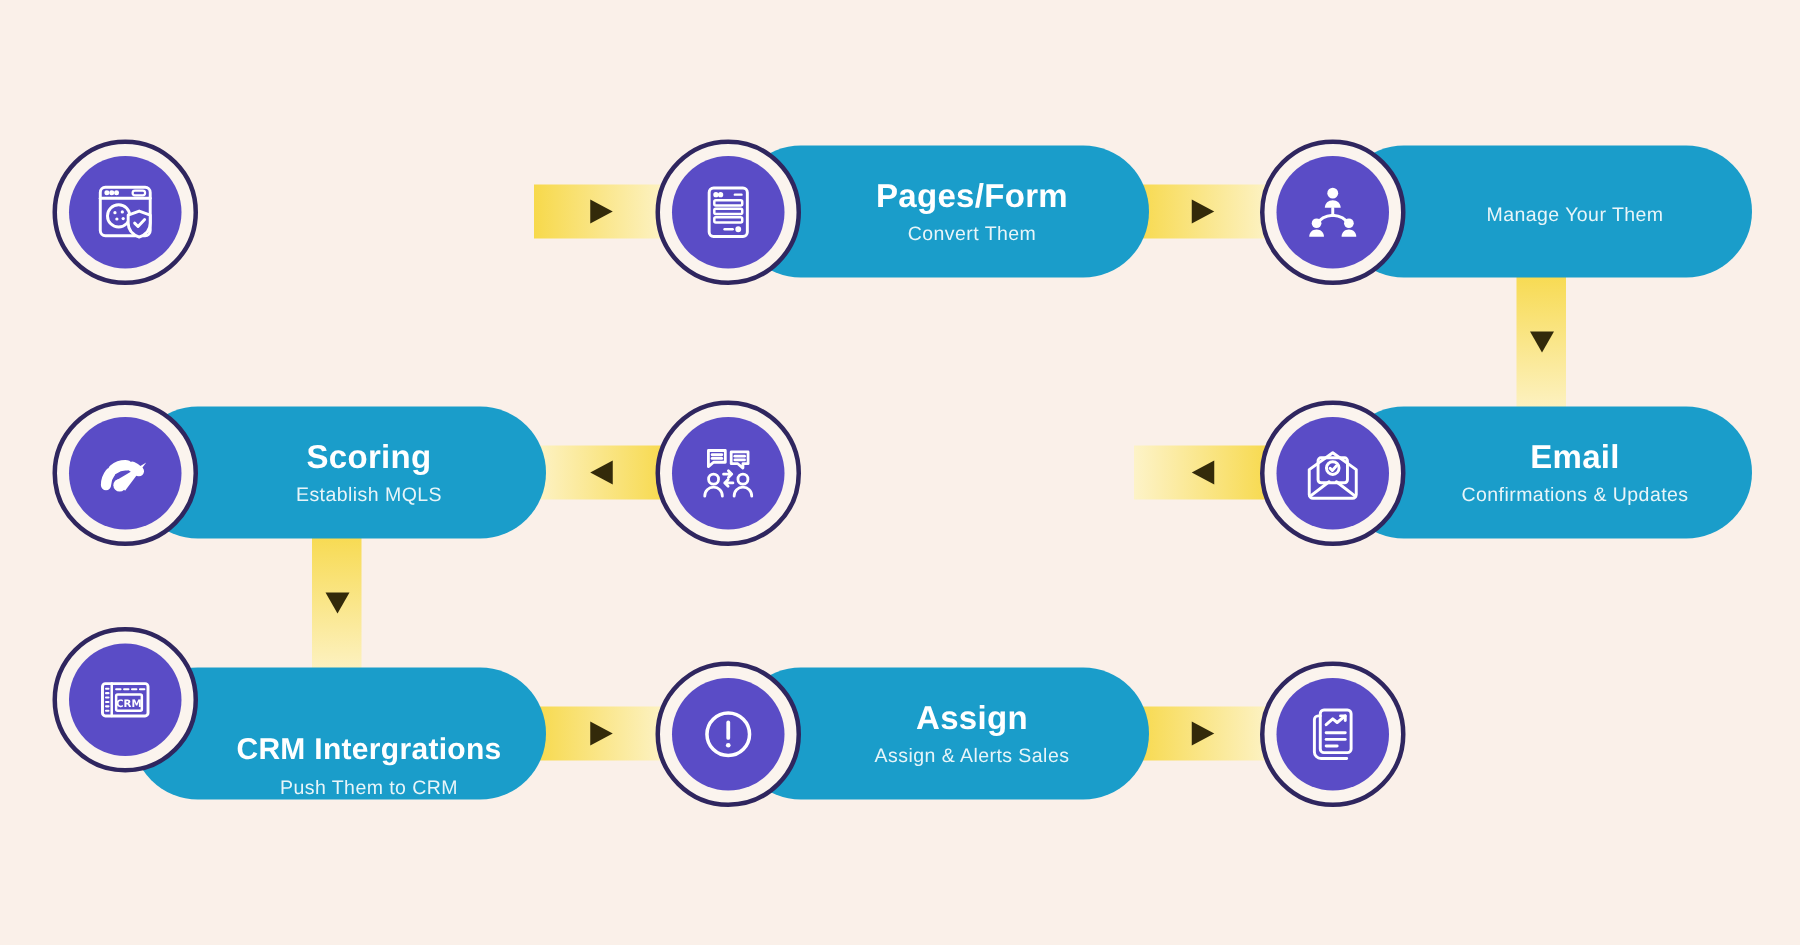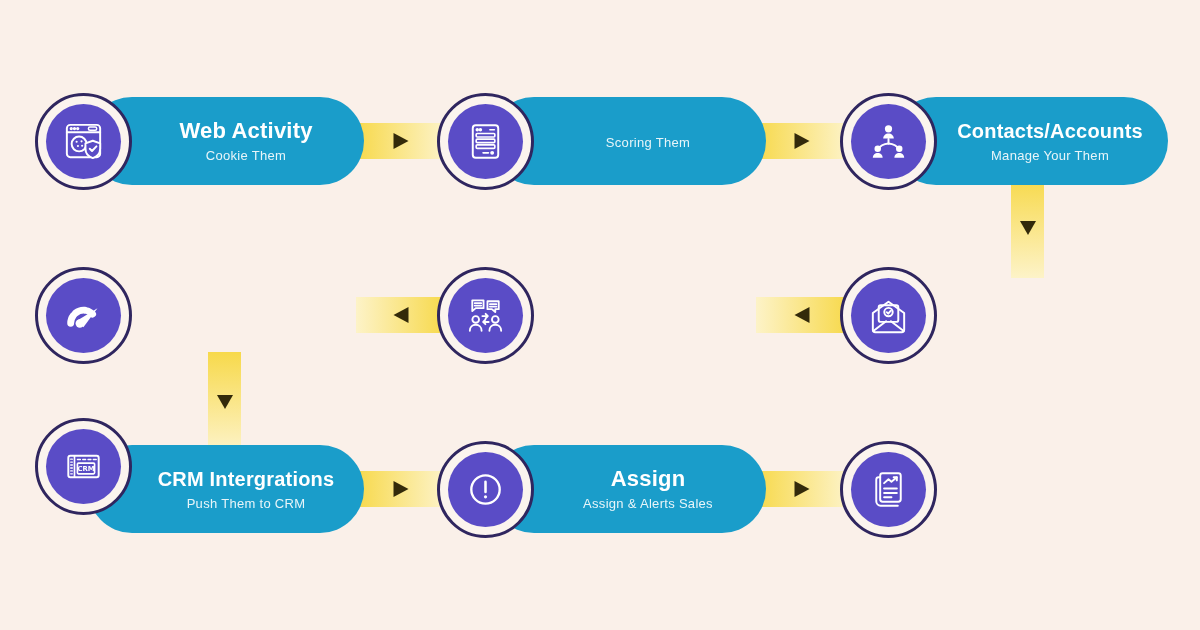--- a/index.html
+++ b/index.html
@@ -81,26 +81,20 @@
   <div class="band band-v" style="left:208px;top:352px;height:100px;">
       <span class="tri tri-down"></span>
     </div>
   <div class="band band-h dir-right" style="left:356px;top:471px;width:89px;">
       <span class="tri tri-right"></span>
     </div>
   <div class="band band-h dir-right" style="left:756px;top:471px;width:92px;">
       <span class="tri tri-right"></span>
     </div>
 
-  <div class="pill" style="left:88px;top:97px;">
-    <div class="pill-text">
-      <div class="pill-title">Web Activity</div>
-      <div class="pill-sub">Cookie Them</div>
-    </div>
-  </div>
   <div class="badge" style="left:35px;top:93px;">
     <div class="badge-core">
         <svg viewBox="0 0 48 48" fill="none" stroke="#fff" stroke-width="2" stroke-linecap="round" stroke-linejoin="round">
           <rect x="7" y="7" width="34" height="33" rx="3.5"></rect>
           <line x1="7" y1="14.5" x2="41" y2="14.5"></line>
           <circle cx="11.5" cy="10.8" r="0.7" fill="#fff"></circle>
           <circle cx="14.8" cy="10.8" r="0.7" fill="#fff"></circle>
           <circle cx="18.1" cy="10.8" r="0.7" fill="#fff"></circle>
           <rect x="29" y="9.3" width="8.5" height="3.2" rx="1.6" stroke-width="1.5"></rect>
           <circle cx="19.5" cy="26.5" r="7.6"></circle>
@@ -109,42 +103,42 @@
           <circle cx="18.3" cy="28.6" r="1.1" fill="#fff" stroke="none"></circle>
           <circle cx="22.6" cy="28.3" r="1.1" fill="#fff" stroke="none"></circle>
           <path d="M33.5 23.2 l7.5 2.7 v5.4 c0 4.9 -3.2 8 -7.5 9.6 c-4.3 -1.6 -7.5 -4.7 -7.5 -9.6 v-5.4 z" fill="#5a4cc6"></path>
           <path d="M30.4 31.4 l2.3 2.3 l4.5 -4.7"></path>
         </svg>
       </div>
   </div>
 
   <div class="pill" style="left:490px;top:97px;">
     <div class="pill-text">
-      <div class="pill-sub">Scoring Them</div>
+      <div class="pill-title">Pages/Form</div>
+      <div class="pill-sub">Convert Them</div>
     </div>
   </div>
   <div class="badge" style="left:437px;top:93px;">
     <div class="badge-core">
         <svg viewBox="0 0 48 48" fill="none" stroke="#fff" stroke-width="2" stroke-linecap="round" stroke-linejoin="round">
           <rect x="11" y="7.5" width="26" height="33" rx="3"></rect>
           <circle cx="15.6" cy="12" r="0.8" fill="#fff"></circle>
           <circle cx="18.8" cy="12" r="0.8" fill="#fff"></circle>
           <line x1="28.5" y1="12" x2="33" y2="12" stroke-width="1.7"></line>
           <rect x="14.5" y="15.8" width="19" height="3.6" rx="1" stroke-width="1.7"></rect>
           <rect x="14.5" y="21.6" width="19" height="3.6" rx="1" stroke-width="1.7"></rect>
           <rect x="14.5" y="27.4" width="19" height="3.6" rx="1" stroke-width="1.7"></rect>
           <line x1="21.5" y1="35.6" x2="27" y2="35.6" stroke-width="1.7"></line>
           <circle cx="30.8" cy="35.6" r="1" fill="#fff"></circle>
         </svg>
       </div>
   </div>
 
   <div class="pill" style="left:892px;top:97px;">
     <div class="pill-text">
-      <div class="pill-title long">Contacts/Accounts</div>
       <div class="pill-sub">Manage Your Them</div>
     </div>
   </div>
   <div class="badge" style="left:840px;top:93px;">
     <div class="badge-core">
         <svg viewBox="0 0 48 48" fill="#fff" stroke="none">
           <circle cx="24" cy="11" r="3.7"></circle>
           <path d="M18.6 21 c0 -3.1 2.4 -5.2 5.4 -5.2 s5.4 2.1 5.4 5.2 z"></path>
           <g fill="none" stroke="#fff" stroke-width="2" stroke-linecap="round">
             <path d="M24 21.5 v4.5"></path>
@@ -152,20 +146,26 @@
             <path d="M24 26 c5.2 0.5 8.8 2.6 10.3 5.6"></path>
           </g>
           <circle cx="13" cy="31.5" r="3.3"></circle>
           <path d="M8 40.6 c0 -2.9 2.2 -4.8 5 -4.8 s5 1.9 5 4.8 z"></path>
           <circle cx="35" cy="31.5" r="3.3"></circle>
           <path d="M30 40.6 c0 -2.9 2.2 -4.8 5 -4.8 s5 1.9 5 4.8 z"></path>
         </svg>
       </div>
   </div>
 
+  <div class="pill" style="left:892px;top:271px;">
+    <div class="pill-text">
+      <div class="pill-title">Email</div>
+      <div class="pill-sub">Confirmations &amp; Updates</div>
+    </div>
+  </div>
   <div class="badge" style="left:840px;top:267px;">
     <div class="badge-core">
         <svg viewBox="0 0 48 48" fill="none" stroke="#fff" stroke-width="2" stroke-linecap="round" stroke-linejoin="round">
           <path d="M8 21.5 L24 10 L40 21.5 V38.5 a2.5 2.5 0 0 1 -2.5 2.5 H10.5 a2.5 2.5 0 0 1 -2.5 -2.5 Z"></path>
           <rect x="14" y="13.5" width="20" height="17" rx="2"></rect>
           <circle cx="24" cy="20.5" r="4.3"></circle>
           <path d="M22.2 20.6 l1.5 1.5 l2.7 -3"></path>
           <path d="M8.5 39.8 L21.5 29.8"></path>
           <path d="M39.5 39.8 L26.5 29.8"></path>
         </svg>
@@ -184,35 +184,41 @@
           <path d="M20.8 24.6 h5.6 m-2.3 -2.3 l2.3 2.3 l-2.3 2.3"></path>
           <path d="M27.2 30.6 h-5.6 m2.3 -2.3 l-2.3 2.3 l2.3 2.3"></path>
           <circle cx="14" cy="28" r="3.4"></circle>
           <path d="M8 39.6 c0 -3.7 2.6 -6.1 6 -6.1 s6 2.4 6 6.1"></path>
           <circle cx="34" cy="28" r="3.4"></circle>
           <path d="M28 39.6 c0 -3.7 2.6 -6.1 6 -6.1 s6 2.4 6 6.1"></path>
         </svg>
       </div>
   </div>
 
+  <div class="pill" style="left:88px;top:271px;">
+    <div class="pill-text">
+      <div class="pill-title">Scoring</div>
+      <div class="pill-sub">Establish MQLS</div>
+    </div>
+  </div>
   <div class="badge" style="left:35px;top:267px;">
     <div class="badge-core">
         <svg viewBox="0 0 48 48" fill="#fff" stroke="none">
           <g fill="none" stroke="#fff" stroke-width="7" stroke-linecap="round">
             <path d="M10.9 32 A13.1 13.1 0 0 1 13.7 23.9"></path>
             <path d="M16 21.4 A13.1 13.1 0 0 1 25.2 18.6"></path>
             <path d="M28.8 19.5 A13.1 13.1 0 0 1 33.3 22.6"></path>
           </g>
           <circle cx="20.2" cy="32.2" r="4.3"></circle>
           <path d="M17.2 29.3 L38.3 16.6 L23.9 35.9 Z"></path>
         </svg>
       </div>
   </div>
 
-  <div class="pill" style="left:88px;top:445px;">
+  <div class="pill" style="left:88px;top:445px;align-items:flex-end;">
     <div class="pill-text">
       <div class="pill-title long">CRM Intergrations</div>
       <div class="pill-sub">Push Them to CRM</div>
     </div>
   </div>
   <div class="badge" style="left:35px;top:418px;">
     <div class="badge-core">
         <svg viewBox="0 0 48 48" fill="none" stroke="#fff" stroke-width="2" stroke-linecap="round" stroke-linejoin="round">
           <rect x="8.5" y="13" width="31" height="22" rx="2"></rect>
           <line x1="14.8" y1="13" x2="14.8" y2="35" stroke-width="1.7"></line>

